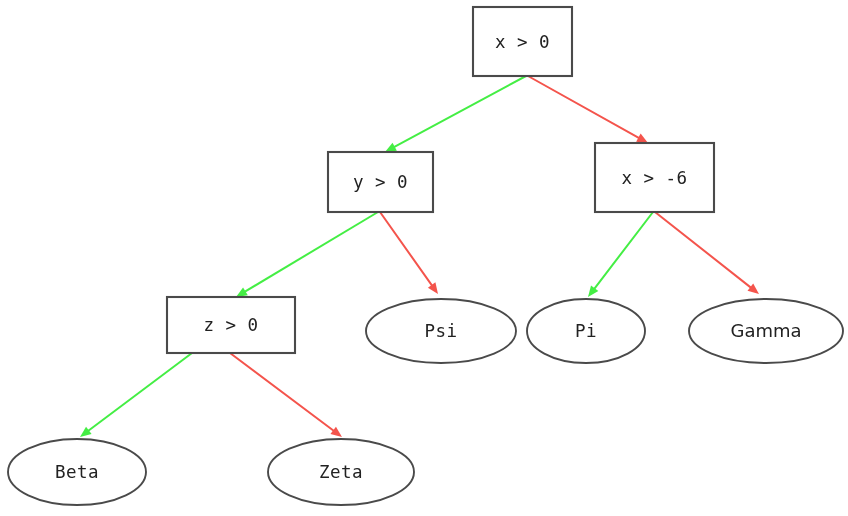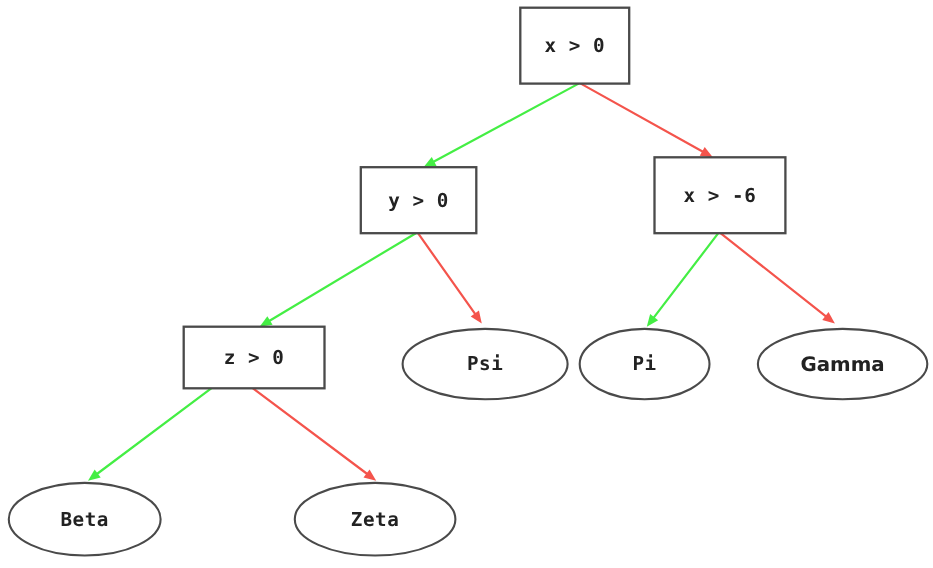--- a/index.html
+++ b/index.html
@@ -7,21 +7,20 @@
     padding: 0;
     background: #ffffff;
   }
   #canvas {
     position: relative;
     width: 848px;
     height: 516px;
     background: #ffffff;
     overflow: hidden;
     font-family: "DejaVu Sans Mono", monospace;
-    font-weight: bold;
   }
   #tree-svg {
     position: absolute;
     top: 0;
     left: 0;
     width: 848px;
     height: 516px;
     display: block;
   }
   .node-rect-shape {

